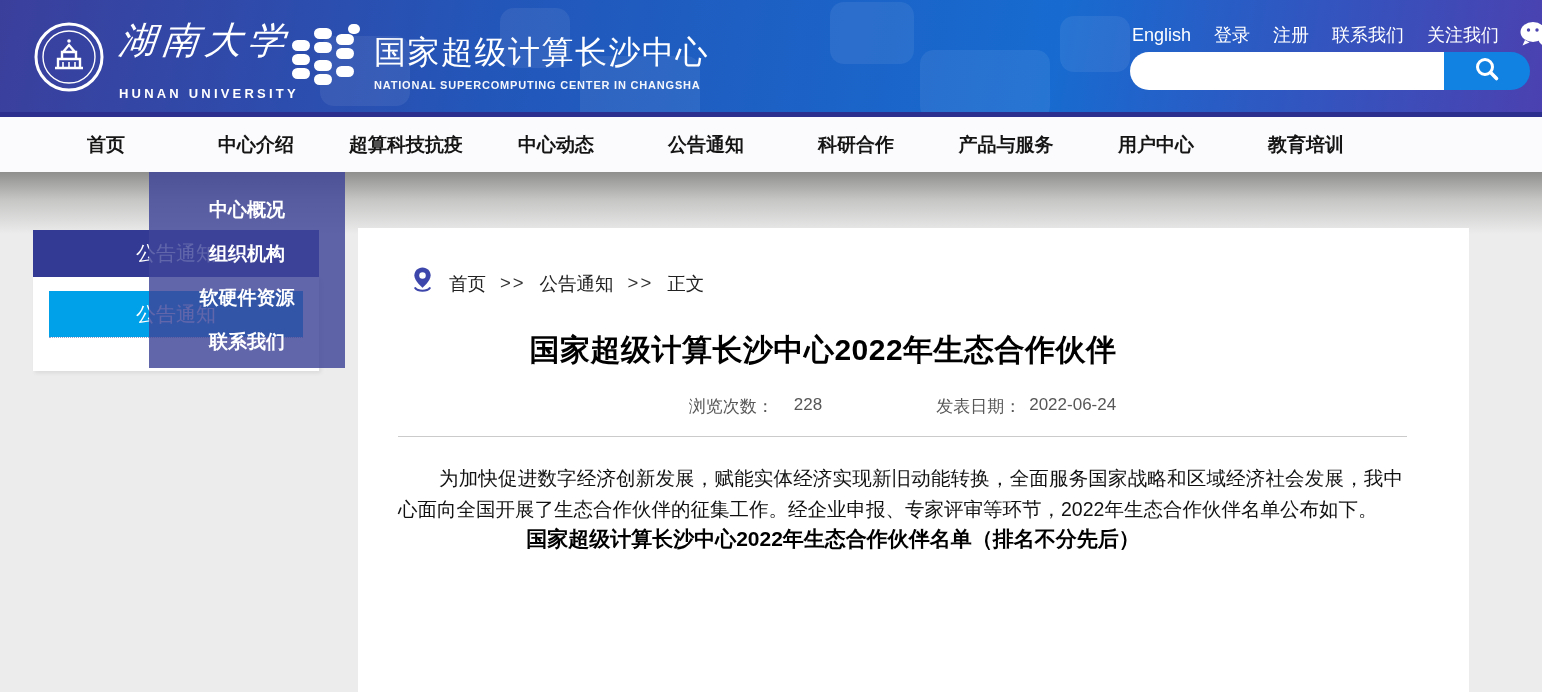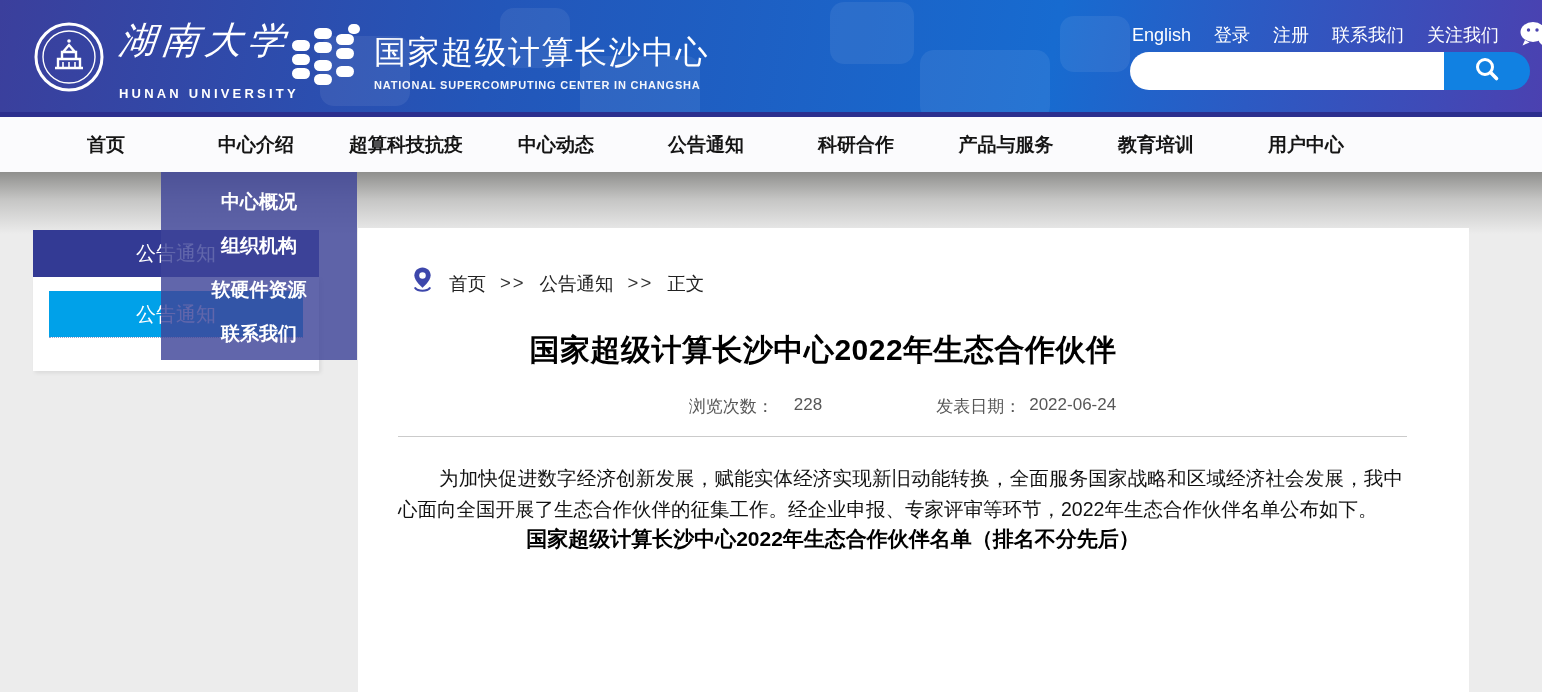--- a/index.html
+++ b/index.html
@@ -63,22 +63,22 @@
   }
 
   .below-shadow {
     position:absolute; left:0; top:172px; width:1542px; height:62px;
     background:linear-gradient(#8f8f8d 0%, #c6c6c5 45%, #ececec 100%);
     z-index:1;
   }
 
   
   .dropdown {
-    position:absolute; left:161px; top:172px; width:196px;
-    background:rgba(62,68,152,0.82); z-index:50; padding:8px 0 4px;
+    position:absolute; left:149px; top:172px; width:196px;
+    background:rgba(62,68,152,0.82); z-index:50; padding:16px 0 4px;
   }
   .dropdown-item {
     height:44px; line-height:44px; text-align:center;
     color:#fff; font-size:19px; font-weight:bold; cursor:pointer;
   }
 
   
   .sidebar-header {
     position:absolute; left:33px; top:230px; width:286px; height:47px;
     background:#333a94; color:#fff; font-size:20px; text-align:center; line-height:47px;
@@ -214,22 +214,22 @@
 </div>
 
 <div class="navbar">
   <div class="nav-item">首页</div>
   <div class="nav-item">中心介绍</div>
   <div class="nav-item">超算科技抗疫</div>
   <div class="nav-item">中心动态</div>
   <div class="nav-item">公告通知</div>
   <div class="nav-item">科研合作</div>
   <div class="nav-item">产品与服务</div>
+  <div class="nav-item">用户中心</div>
   <div class="nav-item">教育培训</div>
-  <div class="nav-item">用户中心</div>
 </div>
 
 <div class="below-shadow"></div>
 
 <div class="dropdown">
   <div class="dropdown-item">中心概况</div>
   <div class="dropdown-item">组织机构</div>
   <div class="dropdown-item">软硬件资源</div>
   <div class="dropdown-item">联系我们</div>
 </div>

